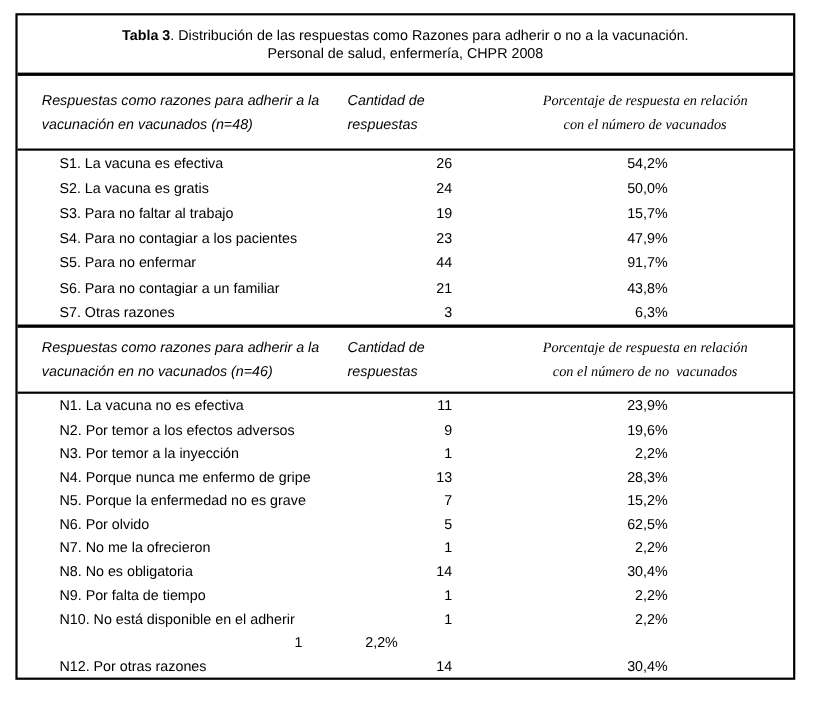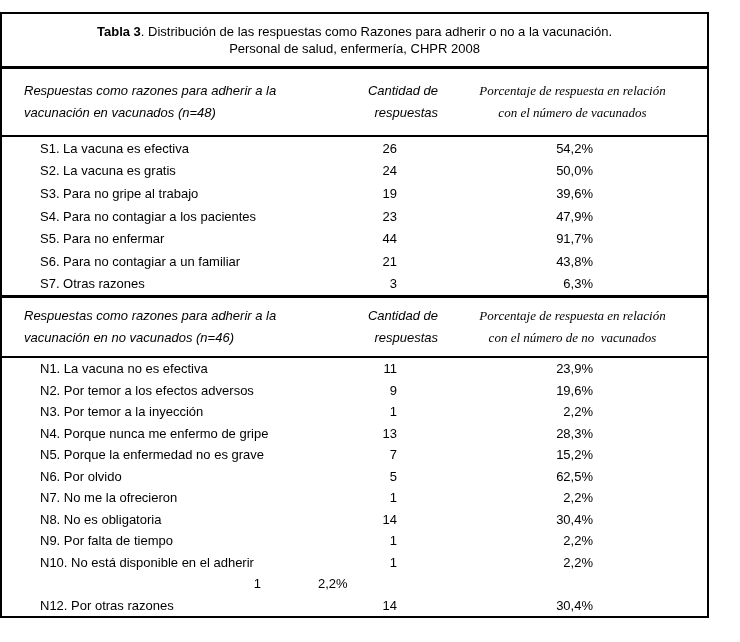--- a/index.html
+++ b/index.html
@@ -11,21 +11,21 @@
   }
   .page {
     position: relative;
     width: 740px;
     height: 642px;
     background: #ffffff;
     overflow: hidden;
   }
   .table-box {
     position: absolute;
-    left: 0;
+    left: 14px;
     top: 12px;
     width: 709px;
     height: 606px;
     border: 2px solid #000;
     box-sizing: border-box;
     background: #fff;
   }
   .title-section {
     height: 52px;
     display: flex;
@@ -42,21 +42,21 @@
     display: grid;
     grid-template-columns: 300px 136px 1fr;
     font-style: italic;
     font-size: 13px;
     line-height: 22px;
     align-content: center;
   }
   .h1 { height: 66px; }
   .h2 { height: 58px; }
   .header-row .hcol1 { padding-left: 22px; text-align: left; }
-  .header-row .hcol2 { text-align: right; }
+  .header-row .hcol2 { text-align: left; }
   .header-row .hcol3 { text-align: center; font-family: Liberation Serif, serif; }
   .hline { display: block; white-space: pre; }
   .hcol1 .hline { white-space: normal; }
 
   .data-rows {
     display: flex;
     flex-direction: column;
     padding-left: 16px;
   }
   .d1 { height: 158px; }
@@ -107,23 +107,23 @@
         <span class="cell-label">S1. La vacuna es efectiva</span>
         <span class="cell-count">26</span>
         <span class="cell-pct">54,2%</span>
       </div>
       <div class="row">
         <span class="cell-label">S2. La vacuna es gratis</span>
         <span class="cell-count">24</span>
         <span class="cell-pct">50,0%</span>
       </div>
       <div class="row">
-        <span class="cell-label">S3. Para no gripe al trabajo</span>
+        <span class="cell-label">S3. Para no faltar al trabajo</span>
         <span class="cell-count">19</span>
-        <span class="cell-pct">39,6%</span>
+        <span class="cell-pct">15,7%</span>
       </div>
       <div class="row">
         <span class="cell-label">S4. Para no contagiar a los pacientes</span>
         <span class="cell-count">23</span>
         <span class="cell-pct">47,9%</span>
       </div>
       <div class="row">
         <span class="cell-label">S5. Para no enfermar</span>
         <span class="cell-count">44</span>
         <span class="cell-pct">91,7%</span>

